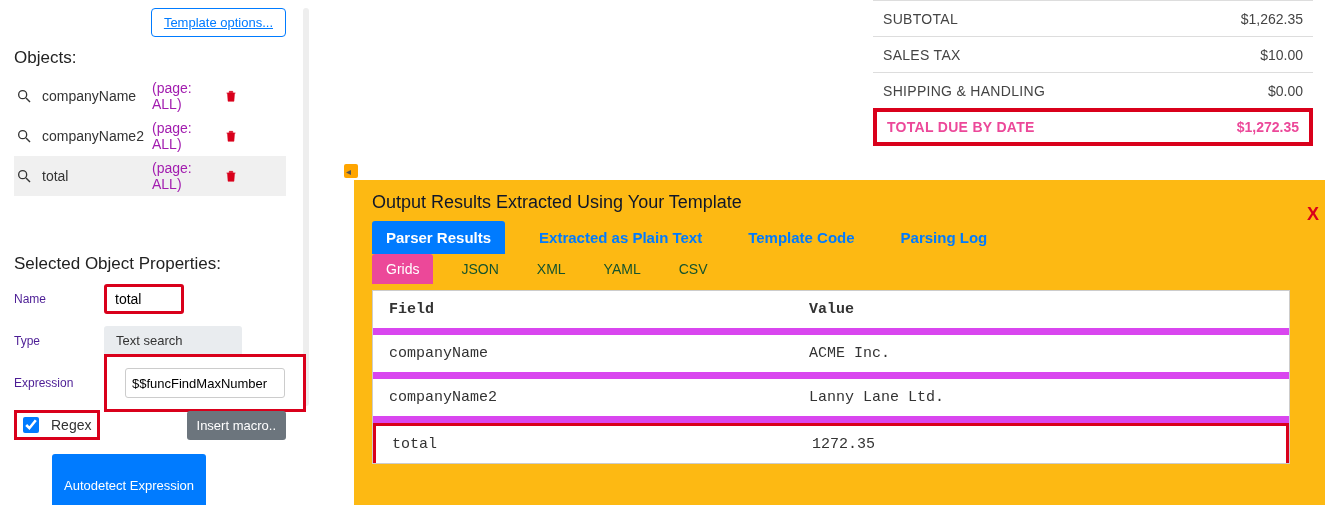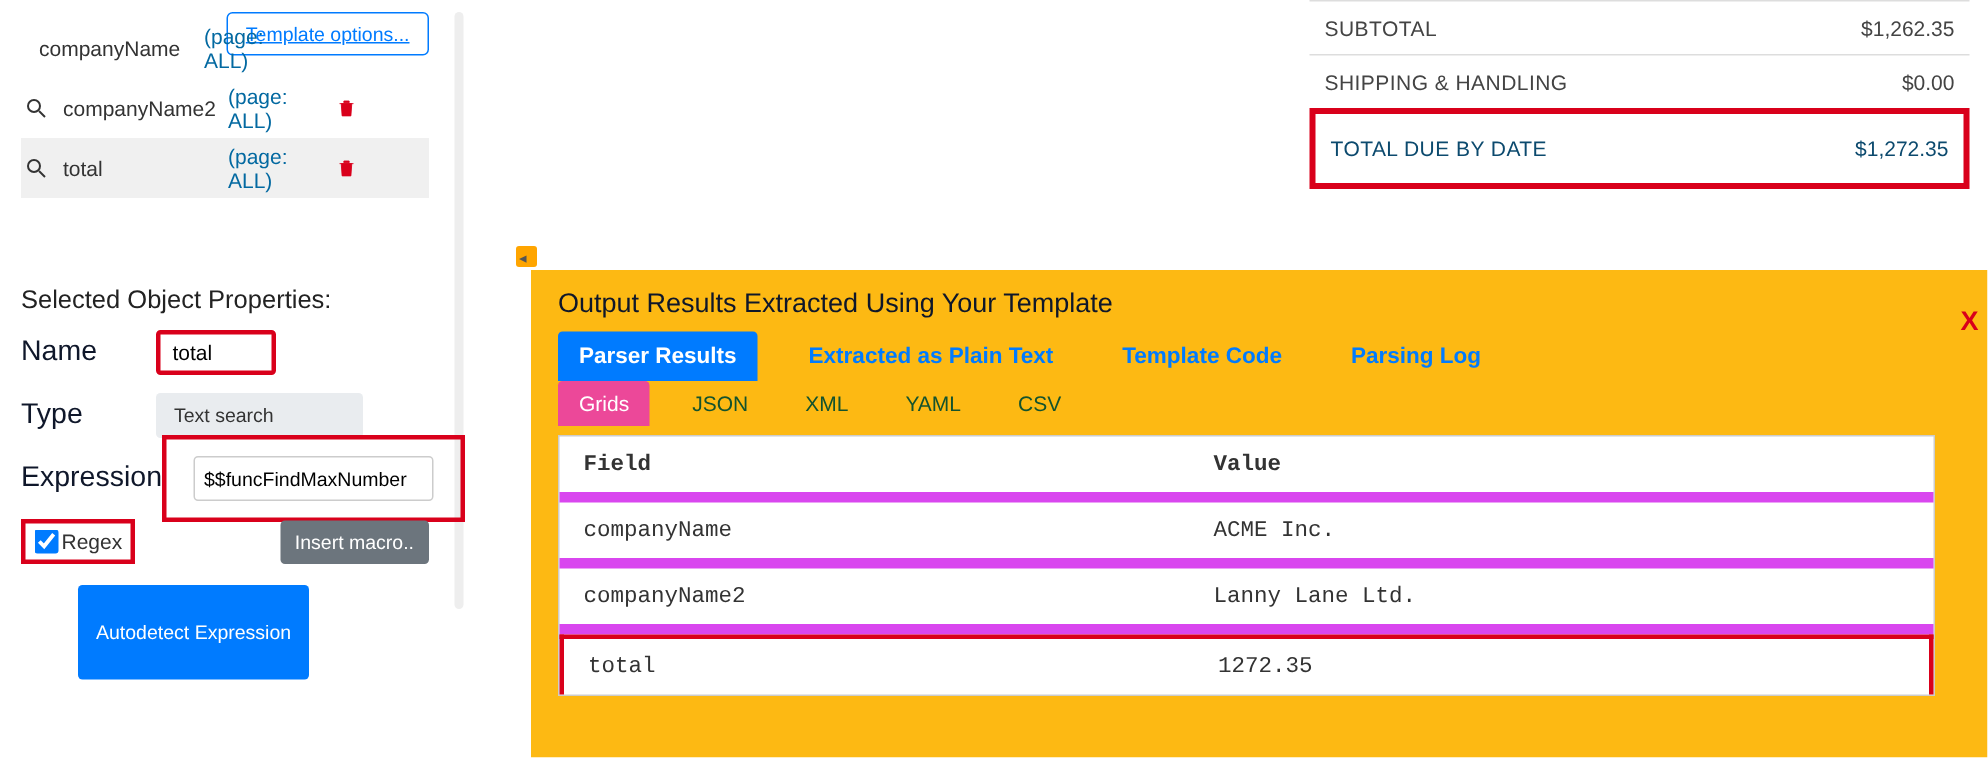--- a/index.html
+++ b/index.html
@@ -9,45 +9,45 @@
     
     .template-options-btn { float: right; border: 1px solid #007bff; color: #007bff; background: #fff; border-radius: 4px; padding: 6px 12px; font-size: 13px; cursor: pointer; text-decoration: underline; }
     
     .section-title { font-size: 17px; color: #222; margin-top: 40px; margin-bottom: 8px; font-weight: normal; clear: both; }
     
     .objects-list { margin-top: 4px; }
     .object-row { display: flex; align-items: center; padding: 4px 2px; font-size: 14px; }
     .object-row.selected { background: #f0f0f0; }
     .object-row .search-icon { width: 16px; height: 16px; margin-right: 10px; }
     .object-row .obj-name { flex: 0 0 110px; }
-    .object-row .obj-page { flex: 0 0 72px; color:#0369a1; font-size:14px;}
+    .object-row .obj-page { flex: 0 0 72px; color:#a21caf; font-size:14px;}
     .object-row .trash-icon { width: 14px; height: 14px; cursor: pointer; }
     
     .props-title { font-size: 17px; color: #222; margin-top: 58px; margin-bottom: 10px; font-weight: normal; }
     
     .prop-row { display: flex; align-items: center; margin-bottom: 12px; }
-    .prop-label { flex: 0 0 90px; font-size: 19px; color: #0f172a; }
+    .prop-label { flex: 0 0 90px; font-size: 12px; color: #4c1d95; }
     .prop-input-wrap { flex: 1; }
     .text-input { width: 170px; height: 30px; border: 1px solid #ccc; border-radius: 3px; padding: 0 8px; font-size: 14px; }
     .text-input.name-highlight { border: 3px solid #d9001b; width: 80px; font-size:14px;}
     .type-btn { display: inline-block; width: 138px; height: 30px; line-height: 30px; background: #e9ecef; border-radius: 3px; padding: 0 12px; font-size: 13px; color: #333;  }
     .expression-wrap { border: 3px solid #d9001b; padding: 18px; }
     .expression-input { width: 160px; height: 30px; border: 1px solid #ccc; border-radius: 3px; padding: 0 6px; font-size: 13px; display:inline-block; background:#fff;}
     
     .regex-row { display: flex; align-items: center; margin-top: 10px; }
-    .regex-box { border: 3px solid #d9001b; padding: 4px 6px; display: flex; align-items: center; gap: 2px; }
+    .regex-box { border: 3px solid #d9001b; padding: 4px 6px; display: flex; align-items: center; gap: 12px; }
     .regex-box input[type="checkbox"] { width: 16px; height: 16px; accent-color: #007bff; }
     .insert-macro-btn { margin-left: auto; background: #6c757d; color: #fff; border: none; border-radius: 3px; padding: 7px 10px; font-size: 13px; cursor: pointer; }
     .autodetect-btn { margin-top: 14px; margin-left: 38px; background: #007bff; color: #fff; border: none; border-radius: 3px; padding: 24px 12px; font-size: 13px; cursor: pointer; }
     
     .right-panel { position: absolute; left: 336px; top: 0; width: 989px; height: 505px; }
     
     .invoice-table { position: absolute; right: 12px; top: 0; width: 440px; }
     .inv-row { display: flex; justify-content: space-between; border-top: 1px solid #ddd; height: 36px; align-items: center; padding: 0 10px; font-size: 14px; color:#444;}
-    .inv-row.total-highlight { border: 4px solid #d9001b; font-weight: normal; color: #0c4a6e; height:54px;}
+    .inv-row.total-highlight { border: 4px solid #d9001b; font-weight: bold; color: #ec4899; height:38px;}
     .inv-label { letter-spacing: 0.3px; }
     .inv-value { }
     
     .collapse-btn { position: absolute; left: 8px; top: 164px; width: 14px; height: 14px; background: orange; border-radius: 2px; }
     .collapse-btn::before { content:'◂'; color:#555; font-size:10px; position:relative; top:-2px; left:2px;}
     
     .output-panel { position: absolute; left: 18px; top: 180px; right: 0; bottom: 0; background: #fdb913; padding: 12px 20px 0 18px; }
     .output-title { font-size: 18px; color: #0f172a; margin-bottom: 8px; }
     .close-x { position: absolute; right: 6px; top: 24px; color: #d9001b; font-size: 18px; font-weight: bold; cursor:pointer;}
     
@@ -70,20 +70,21 @@
     .vdivider { position: absolute; left: 303px; top: 8px; width: 6px; height: 398px; background: #eee; border-radius: 3px; }
   </style>
 </head>
 <body>
 
 <div class="vdivider"></div>
 
 <div class="left-panel">
   <button class="template-options-btn">Template options...</button>
   
+  <div class="section-title">Objects:</div>
   
   <div class="objects-list">
     <div class="object-row">
       <svg class="search-icon" viewBox="0 0 24 24">
           <circle cx="10" cy="10" r="6" fill="none" stroke="#333" stroke-width="2"></circle>
           <line x1="15" y1="15" x2="21" y2="21" stroke="#333" stroke-width="2"></line>
         </svg>
       <span class="obj-name">companyName</span>
       <span class="obj-page">(page: ALL)</span>
       <svg class="trash-icon" viewBox="0 0 24 24">
@@ -141,20 +142,24 @@
 </div>
 
 <div class="right-panel">
 
   <div class="invoice-table">
     <div class="inv-row">
       <span class="inv-label">SUBTOTAL</span>
       <span class="inv-value">$1,262.35</span>
     </div>
     <div class="inv-row">
+      <span class="inv-label">SALES TAX</span>
+      <span class="inv-value">$10.00</span>
+    </div>
+    <div class="inv-row">
       <span class="inv-label">SHIPPING &amp; HANDLING</span>
       <span class="inv-value">$0.00</span>
     </div>
     <div class="inv-row total-highlight">
       <span class="inv-label">TOTAL DUE BY DATE</span>
       <span class="inv-value">$1,272.35</span>
     </div>
   </div>
 
   <div class="collapse-btn"></div>

